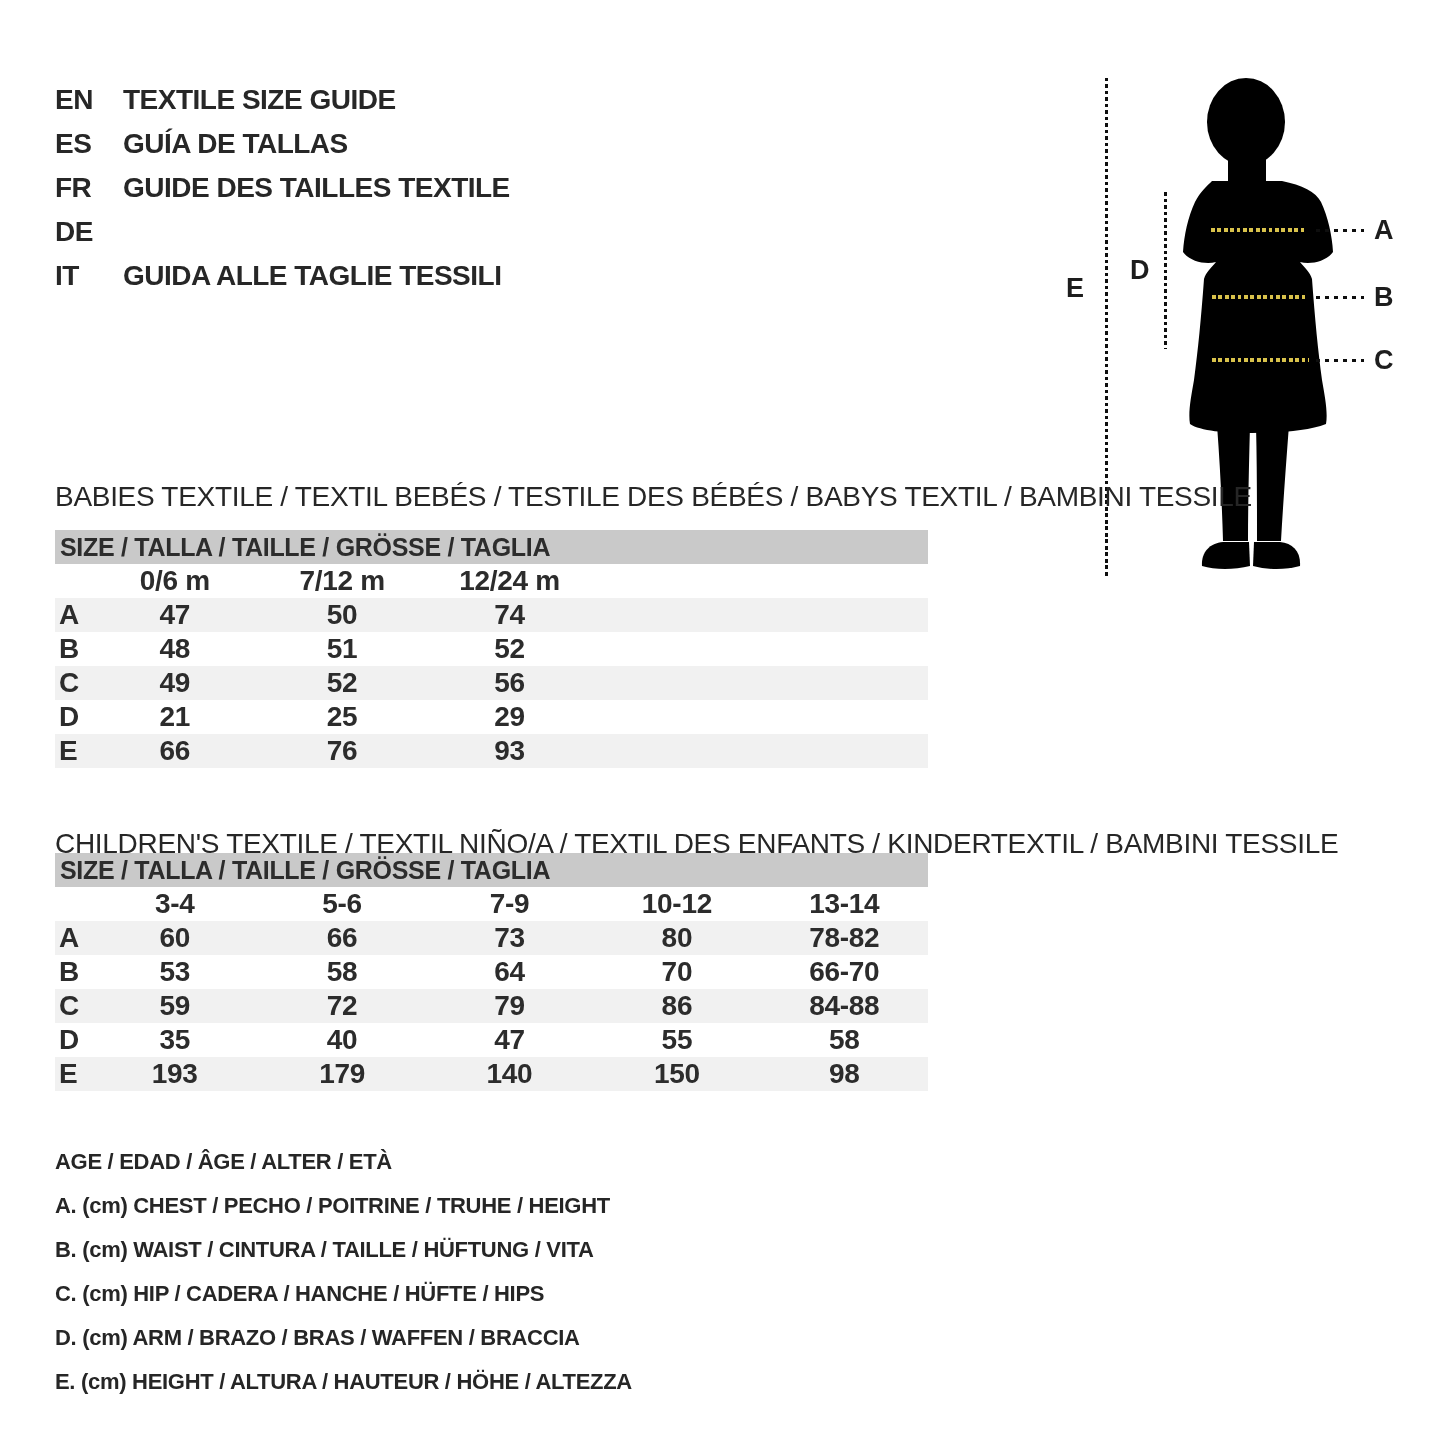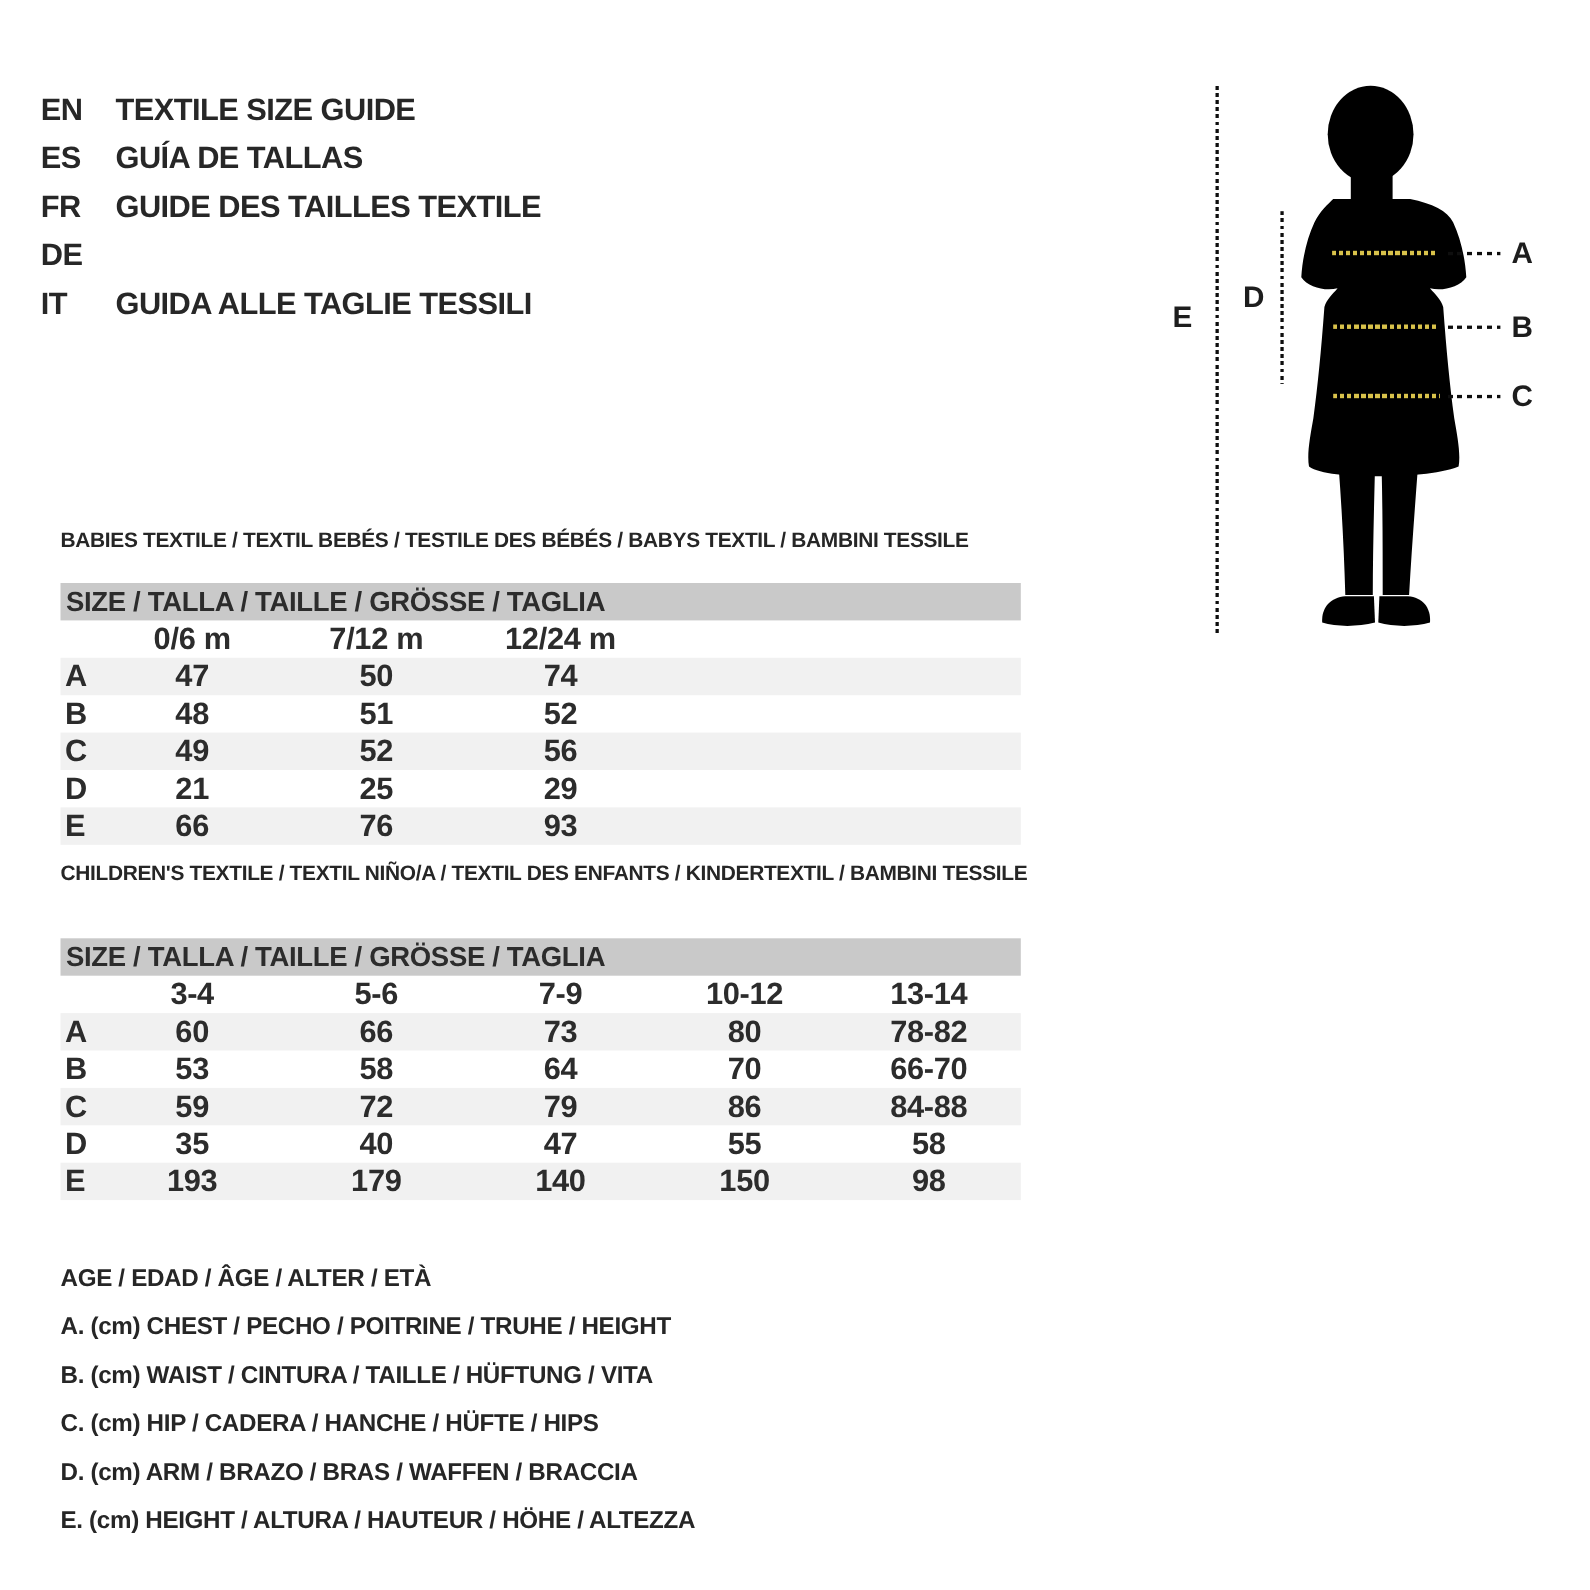--- a/index.html
+++ b/index.html
@@ -1,21 +1,21 @@
 <!DOCTYPE html>
 <html style="--yellow: #d9c24b; --bargray: #c9c9c9; --rowgray: #f1f1f1; --sil: #000000;"><head>
 <meta charset="utf-8">
 <style>
   html,body{margin:0;padding:0;}
   body{width:1445px;height:1445px;background:#ffffff;font-family:"Liberation Sans","DejaVu Sans",sans-serif;}
   .canvas{position:relative;width:1445px;height:1445px;background:#fff;overflow:hidden;color:#232323;}
   .abs{position:absolute;}
 
   
-  .title-block{left:37px;top:78px;}
+  .title-block{left:55px;top:78px;}
   .title-row{display:flex;height:44px;line-height:44px;font-weight:bold;font-size:28px;letter-spacing:-0.5px;color:#272727;}
   .title-row .lang{width:68px;flex:0 0 68px;}
 
   
   .vdash{width:3px;background-image:repeating-linear-gradient(to bottom,#0e0e0e 0 3.5px,transparent 3.5px 6.5px);}
   .e-line{left:1105px;top:78px;height:499px;}
   .d-line{left:1164px;top:192px;height:157px;}
   .meas-label{font-weight:bold;font-size:27px;letter-spacing:-0.5px;color:#1d1d1d;line-height:32px;}
   .e-label{left:1066px;top:272px;}
   .d-label{left:1130px;top:254px;}
@@ -27,23 +27,23 @@
   .yb{left:1212px;top:295px;width:95px;}
   .bb{left:1316px;top:296px;width:48px;}
   .lb{left:1374px;top:281px;}
   .yc{left:1212px;top:358px;width:97px;}
   .bc{left:1316px;top:359px;width:48px;}
   .lc{left:1374px;top:344px;}
   .silhouette{left:1160px;top:75px;width:180px;height:500px;}
   .silhouette *{fill:var(--sil);}
 
   
-  .section-heading{left:55px;font-weight:bold;font-size:19px;letter-spacing:-0.3px;color:#262626;white-space:nowrap;}
+  .section-heading{left:55px;font-weight:normal;font-size:28px;letter-spacing:-0.3px;color:#262626;white-space:nowrap;}
   .babies-heading{top:481px;}
-  .children-heading{top:784px;}
+  .children-heading{top:828px;}
 
   
   .sizetable{left:55px;width:873px;}
   .babies-table{top:530px;}
   .children-table{top:853px;}
   .sizebar{height:34px;line-height:34px;background:var(--bargray);font-weight:bold;font-size:25px;letter-spacing:-0.3px;color:#2c2c2c;padding-left:5px;box-sizing:border-box;}
   .trow{display:grid;grid-template-columns:36px repeat(5,1fr);height:34px;line-height:34px;font-weight:bold;font-size:28px;letter-spacing:-0.3px;color:#2c2c2c;}
   .trow.alt{background:var(--rowgray);}
   .cell{text-align:center;overflow:hidden;}
   .cell.lbl{text-align:left;padding-left:4px;}

